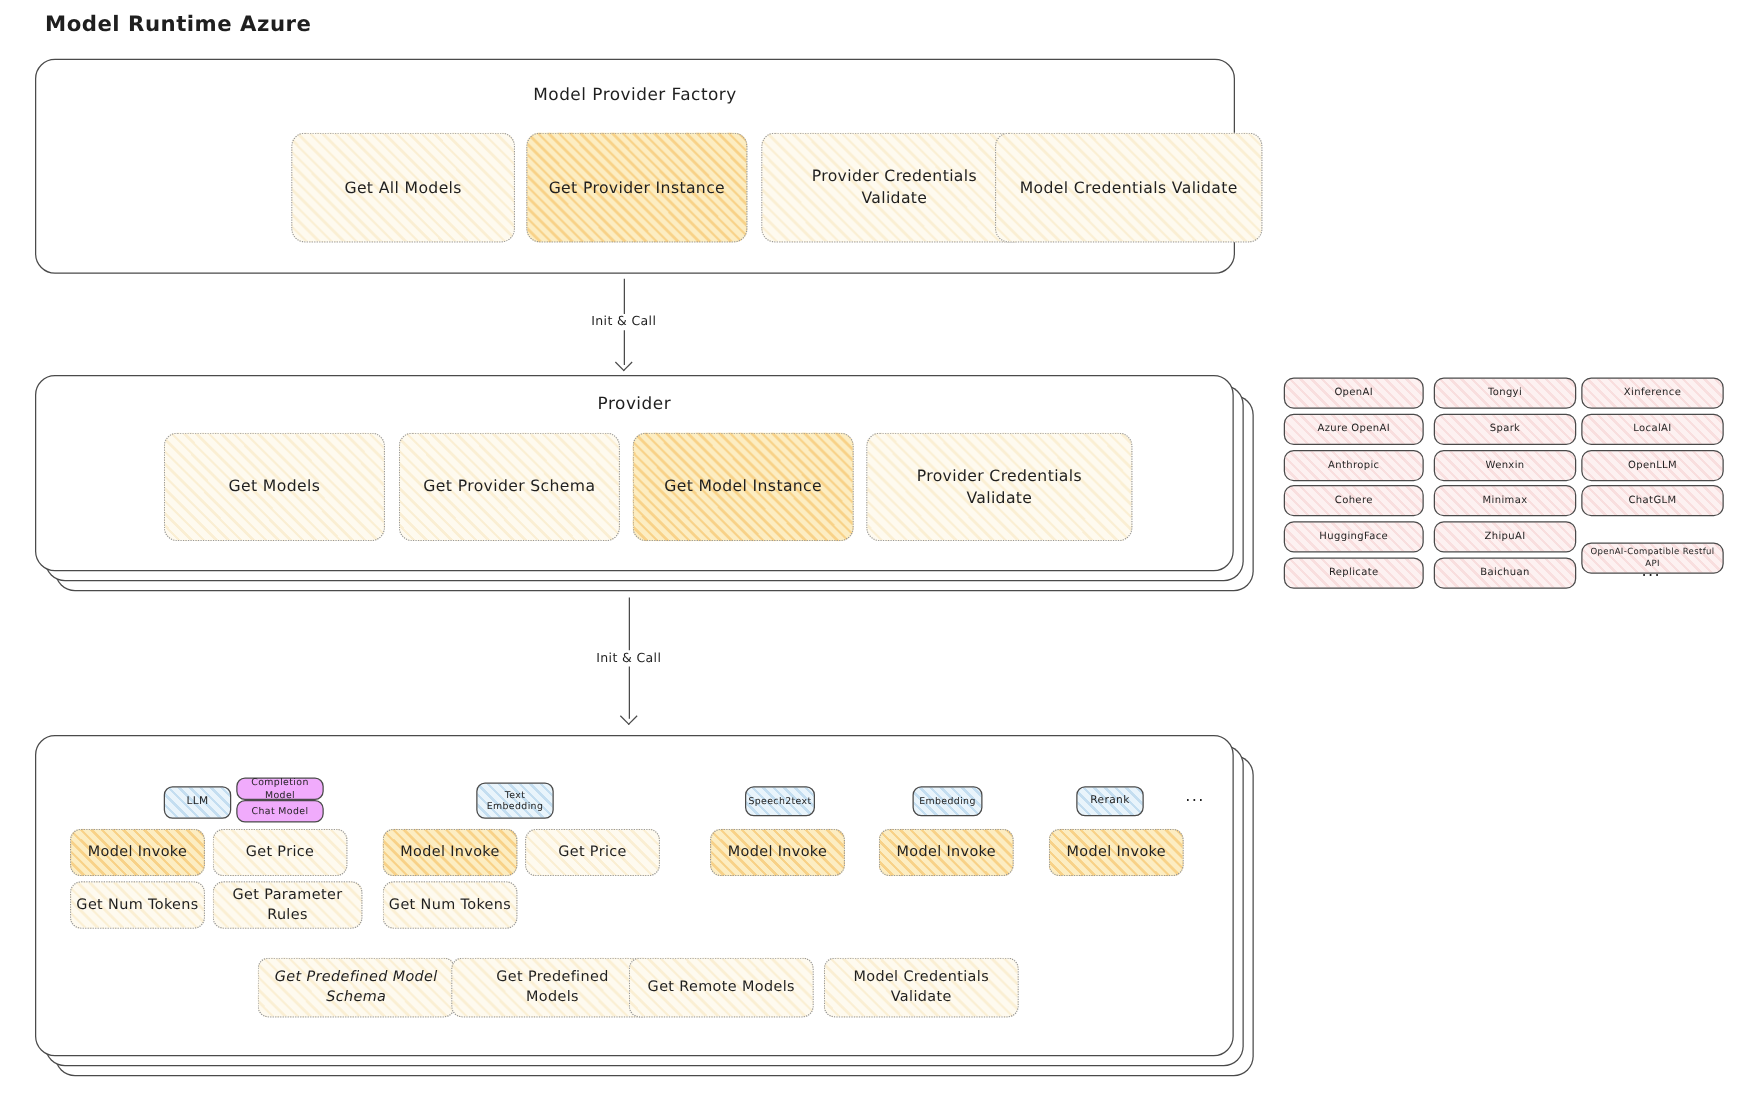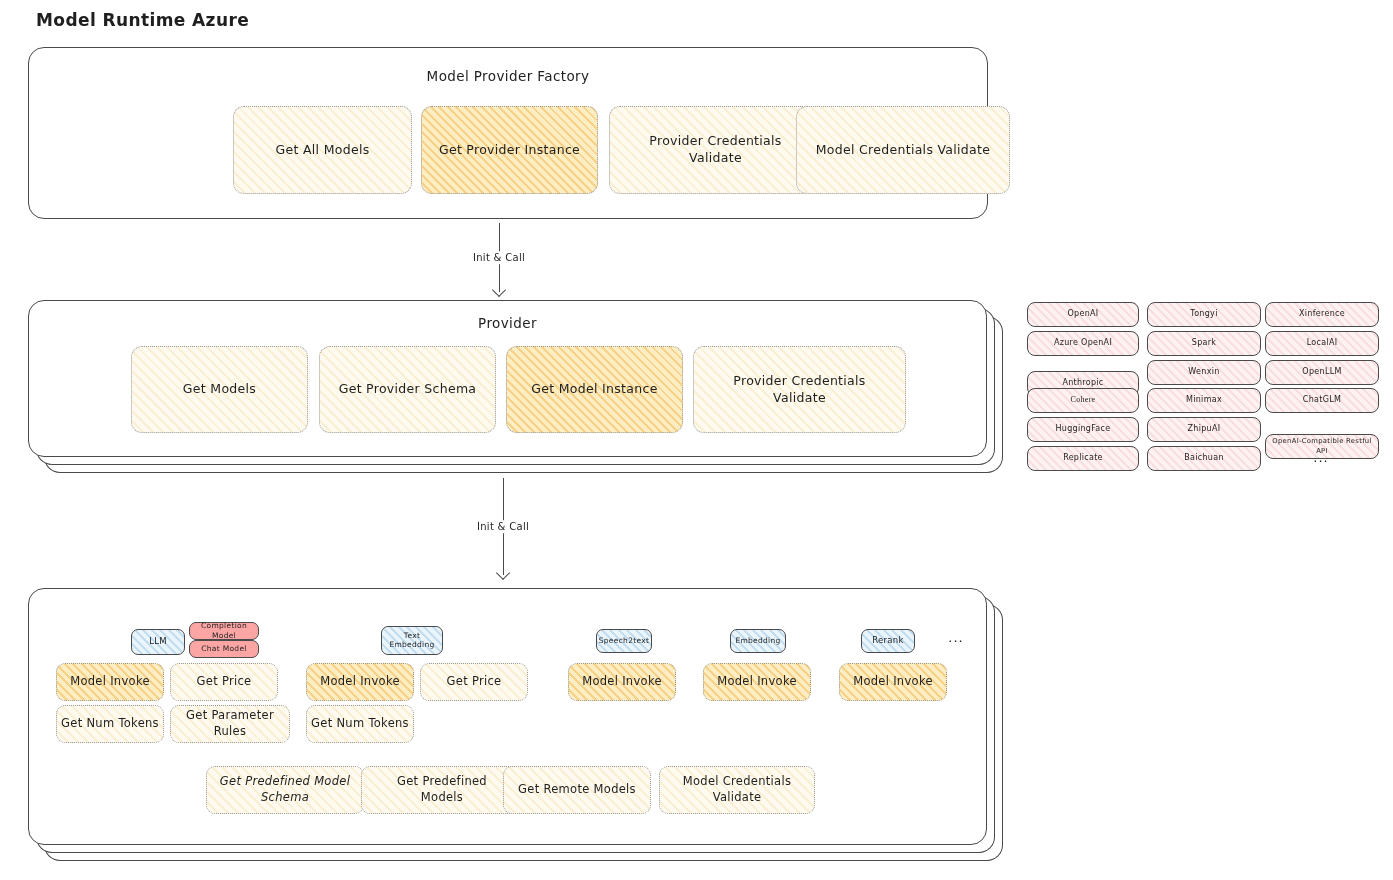--- a/index.html
+++ b/index.html
@@ -19,21 +19,21 @@
      background-image:repeating-linear-gradient(45deg,rgba(243,176,64,.45) 0px,rgba(243,176,64,.45) 2px,transparent 2px,transparent 6px);
      border:1.5px dotted #999;border-radius:11px;font-size:12.5px;}
   .btn-sm{font-size:11.5px;border-radius:9px;}
   .pill-pink{background-color:#fdf1f1;
      background-image:repeating-linear-gradient(45deg,rgba(225,125,125,.16) 0px,rgba(225,125,125,.16) 2px,transparent 2px,transparent 6px);
      border:1.1px solid #4a4a4a;border-radius:8px;font-size:8px;}
   .pill-pink.small{font-size:6.8px;}
   .pill-blue{background-color:#e9f4fb;
      background-image:repeating-linear-gradient(45deg,rgba(110,170,215,.30) 0px,rgba(110,170,215,.30) 2px,transparent 2px,transparent 6px);
      border:1.1px solid #4a4a4a;border-radius:7px;font-size:8.5px;line-height:1.15;}
-  .pill-white{background:#fca5a5;border:1.1px solid #4a4a4a;border-radius:7px;font-size:7.5px;}
+  .pill-white{background:#f0abfc;border:1.1px solid #4a4a4a;border-radius:7px;font-size:7.5px;}
   .ellipsis{font-size:13px;letter-spacing:1px;}
   .arrow{position:absolute;}
   .arrow .line{position:absolute;left:50%;top:0;bottom:3px;width:0;border-left:1.4px solid #4a4a4a;}
   .arrow .head{position:absolute;bottom:0;left:50%;width:9px;height:9px;margin-left:-5px;
      border-left:1.4px solid #4a4a4a;border-bottom:1.4px solid #4a4a4a;transform:rotate(-45deg);}
   .arrow .lbl{position:absolute;top:50%;left:50%;transform:translate(-50%,-60%);background:#fff;
      padding:1px 5px;font-size:10px;white-space:nowrap;letter-spacing:.3px;}
 </style>
 </head>
 <body>
@@ -63,24 +63,24 @@
     <div class="node btn-hl" style="left:477px;top:45px;width:175px;height:85px;">Get Model Instance</div>
     <div class="node btn-cream" style="left:664px;top:45px;width:175px;height:85px;padding:0 18px;">Provider Credentials Validate</div>
   </div>
 
   <div class="node pill-pink" style="left:1027px;top:302px;width:110px;height:23px;">OpenAI</div>
   <div class="node pill-pink" style="left:1147px;top:302px;width:112px;height:23px;">Tongyi</div>
   <div class="node pill-pink" style="left:1265px;top:302px;width:112px;height:23px;">Xinference</div>
   <div class="node pill-pink" style="left:1027px;top:331px;width:110px;height:23px;">Azure OpenAI</div>
   <div class="node pill-pink" style="left:1147px;top:331px;width:112px;height:23px;">Spark</div>
   <div class="node pill-pink" style="left:1265px;top:331px;width:112px;height:23px;">LocalAI</div>
-  <div class="node pill-pink" style="left:1027px;top:360px;width:110px;height:23px;margin-top:11px;">Anthropic</div>
+  <div class="node pill-pink" style="left:1027px;top:360px;width:110px;height:23px;">Anthropic</div>
   <div class="node pill-pink" style="left:1147px;top:360px;width:112px;height:23px;">Wenxin</div>
   <div class="node pill-pink" style="left:1265px;top:360px;width:112px;height:23px;">OpenLLM</div>
-  <div class="node pill-pink" style="left:1027px;top:388px;width:110px;height:23px;font-family:Liberation Serif, serif;">Cohere</div>
+  <div class="node pill-pink" style="left:1027px;top:388px;width:110px;height:23px;">Cohere</div>
   <div class="node pill-pink" style="left:1147px;top:388px;width:112px;height:23px;">Minimax</div>
   <div class="node pill-pink" style="left:1265px;top:388px;width:112px;height:23px;">ChatGLM</div>
   <div class="node pill-pink" style="left:1027px;top:417px;width:110px;height:23px;">HuggingFace</div>
   <div class="node pill-pink" style="left:1147px;top:417px;width:112px;height:23px;">ZhipuAI</div>
   <div class="node pill-pink small" style="left:1265px;top:434px;width:112px;height:23px;">OpenAI-Compatible Restful API</div>
   <div class="node pill-pink" style="left:1027px;top:446px;width:110px;height:23px;">Replicate</div>
   <div class="node pill-pink" style="left:1147px;top:446px;width:112px;height:23px;">Baichuan</div>
   <div class="node ellipsis" style="left:1265px;top:446px;width:112px;height:23px;">...</div>
 
   <div class="arrow" style="left:463px;top:478px;width:80px;height:100px;">

